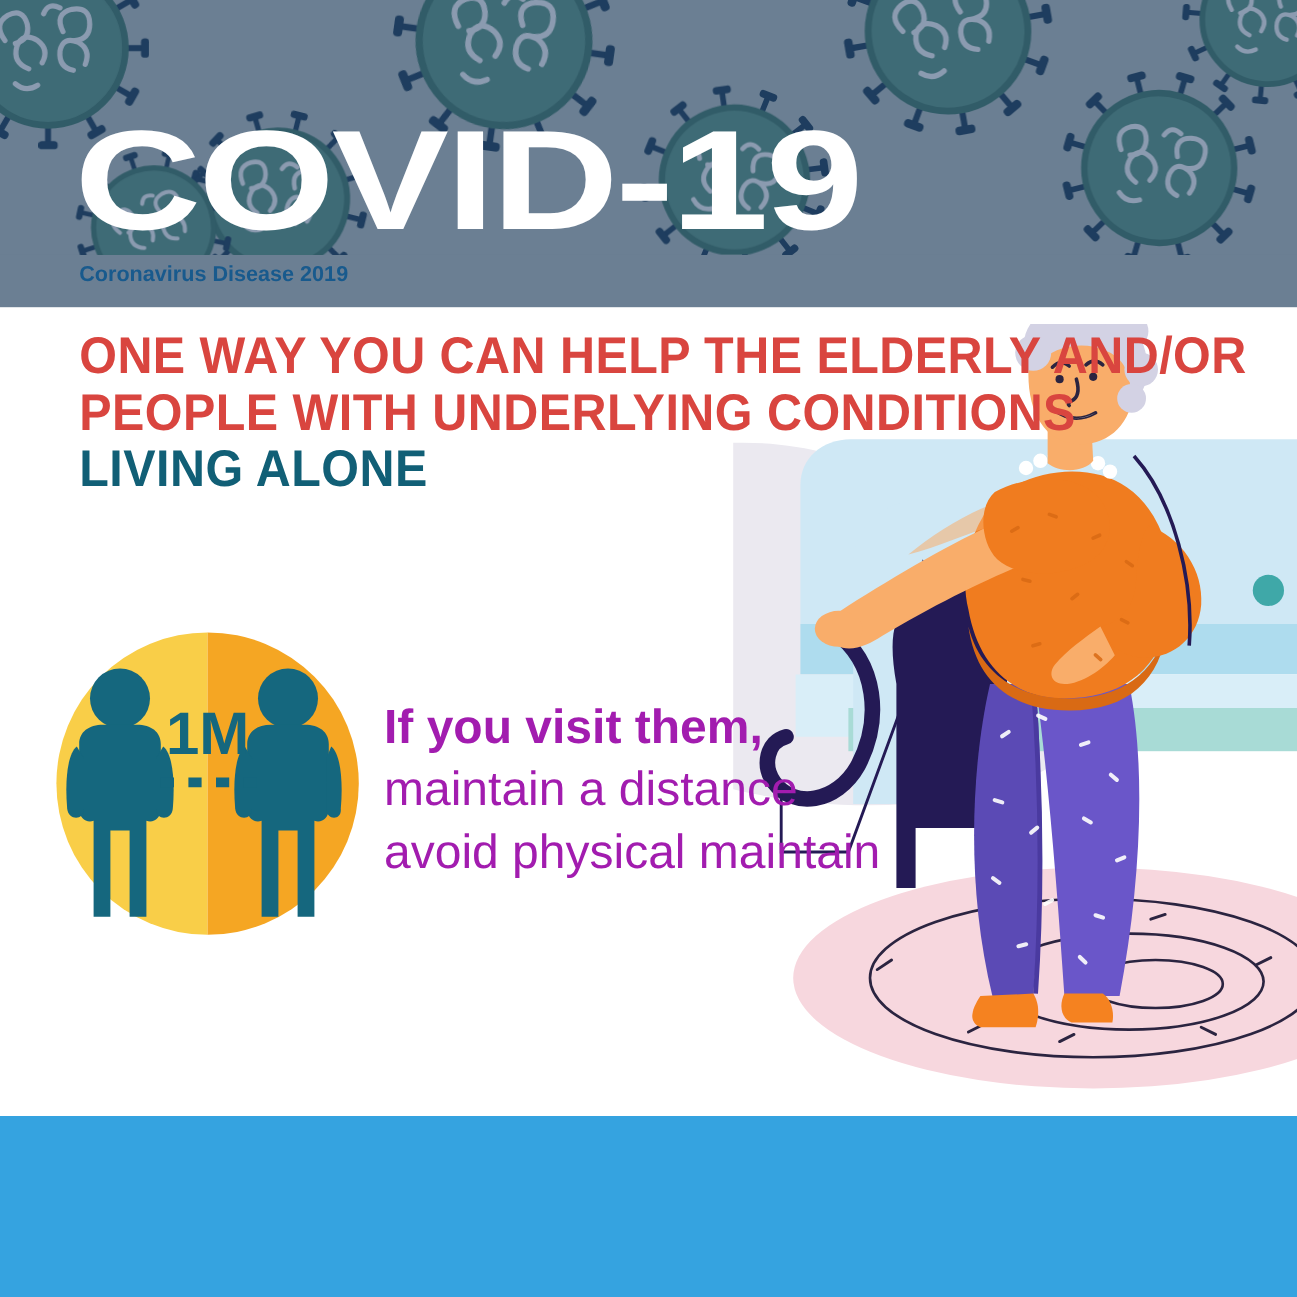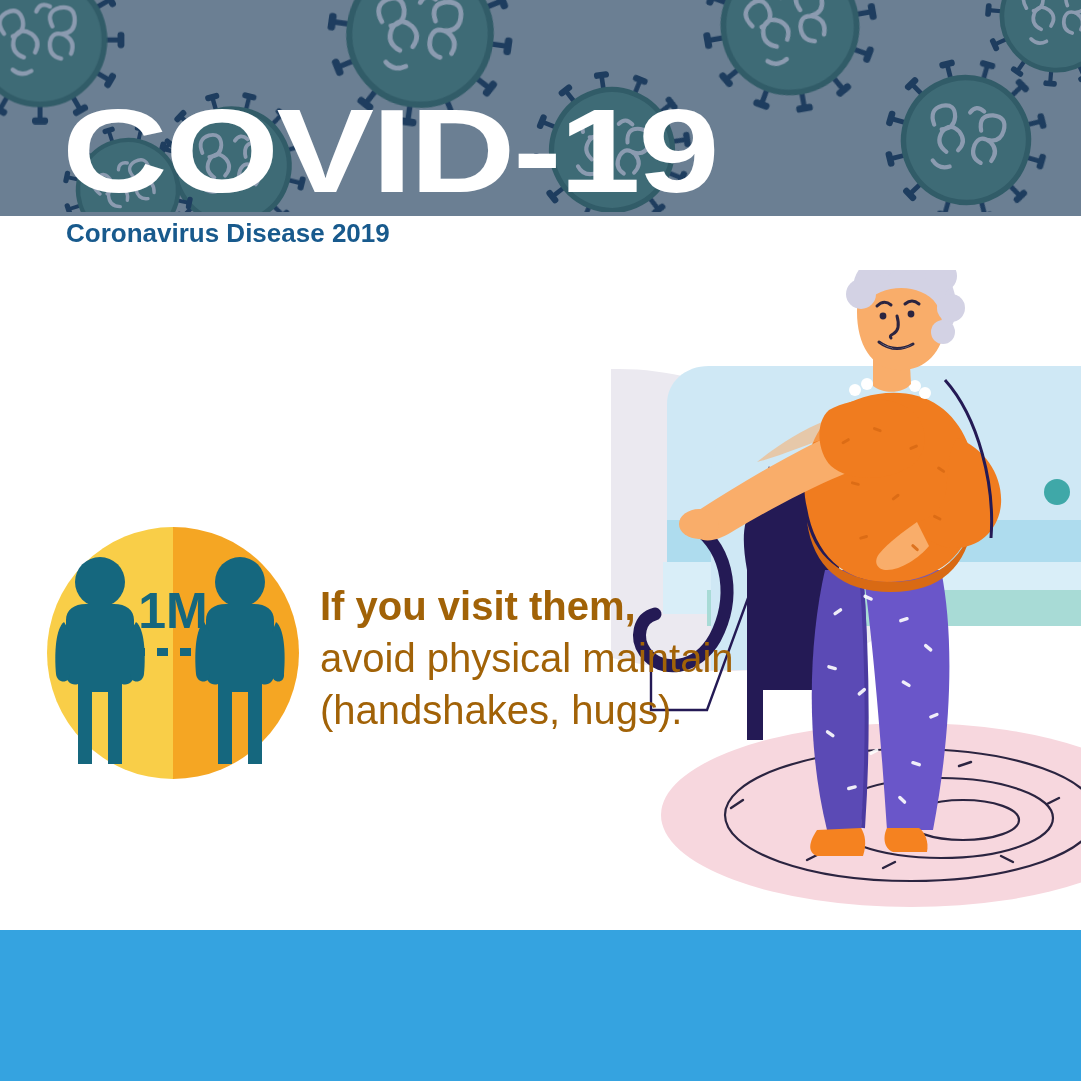--- a/index.html
+++ b/index.html
@@ -7,37 +7,37 @@
 
   #poster{
     position:relative;
     width:1081px;height:1081px;
     overflow:hidden;
     background:#ffffff;
   }
 
   
   #header-band{
-    position:absolute;left:0;top:0;width:1081px;height:216px;
+    position:absolute;left:0;top:0;width:1081px;height:256px;
     background:#6b7f93;overflow:hidden;
   }
   #virus-pattern{position:absolute;left:0;top:0;width:1081px;height:212px;}
 
   #covid-title{
     position:absolute;left:62px;top:92px;
     font-family:"Liberation Sans Narrow","Liberation Sans",sans-serif;
     font-weight:bold;font-size:118px;line-height:118px;
     letter-spacing:-2px;color:#ffffff;
     transform:scaleX(1.24);transform-origin:left top;
     white-space:nowrap;z-index:5;
   }
   #covid-subtitle{
     position:absolute;left:66px;top:218px;
     font-family:"Liberation Sans",sans-serif;
-    font-weight:bold;font-size:26px;letter-spacing:0px;
+    font-weight:bold;font-size:18px;letter-spacing:0px;
     color:#185a8d;white-space:nowrap;z-index:6;
   }
 
   
   #headline{position:absolute;left:66px;top:274px;width:790px;z-index:4;}
   .hl-line{
     font-family:"Liberation Sans Narrow","Liberation Sans",sans-serif;
     font-weight:bold;font-size:43px;line-height:47px;
     letter-spacing:0.4px;white-space:nowrap;
     transform:scaleX(0.94);transform-origin:left center;
@@ -53,21 +53,21 @@
   #illustration svg{display:block;}
 
   
   #distance-icon{
     position:absolute;left:44px;top:524px;width:258px;height:258px;z-index:4;
   }
 
   
   #body-copy{
     position:absolute;left:320px;top:580px;width:460px;z-index:4;
-    color:#a16207;
+    color:#a21caf;
   }
   .bc-line{
     font-family:"Liberation Sans",sans-serif;
     font-size:40px;line-height:52px;white-space:nowrap;
   }
   .bc-bold{font-weight:bold;}
 
   
   #footer-band{
     position:absolute;left:0;top:930px;width:1081px;height:151px;
@@ -161,20 +161,25 @@
         <use href="#virus" transform="translate(966,140) scale(0.60) rotate(16)"></use>
         <use href="#virus" transform="translate(1056,16) scale(0.52) rotate(5)"></use>
         <use href="#virus" transform="translate(128,190) scale(0.48) rotate(-18)"></use>
       </g>
     </svg>
     <div id="covid-title">COVID-19</div>
   </div>
 
   <div id="covid-subtitle">Coronavirus Disease 2019</div>
 
+  <div id="headline">
+    <div class="hl-line hl-red">ONE WAY YOU CAN HELP THE ELDERLY AND/OR</div>
+    <div class="hl-line hl-red">PEOPLE WITH UNDERLYING CONDITIONS</div>
+    <div class="hl-line hl-teal">LIVING ALONE</div>
+  </div>
 
   <div id="illustration">
     <svg width="470" height="660" viewBox="0 0 470 660" aria-hidden="true">
 
       <path d="M-130,150 C-80,96 10,90 80,108 C150,126 186,104 240,112 C300,122 330,170 326,236
                C322,312 300,360 236,382 C150,412 40,404 -40,376 C-120,348 -170,230 -130,150 Z" fill="#ebe9f0"></path>
 
       <g>
         <path d="M56,134 C56,112 74,96 98,96 L470,96 L470,250 L56,250 Z" fill="#cfe8f5"></path>
         <rect x="56" y="250" width="414" height="42" fill="#aedcee"></rect>
@@ -344,22 +349,22 @@
       </g>
       <text x="129" y="104" text-anchor="middle" fill="#15677e" font-family="Liberation Sans, sans-serif" font-weight="bold" font-size="50">1M</text>
       <g stroke="#15677e" stroke-width="8" stroke-linecap="butt" stroke-dasharray="11 12">
         <line x1="90" y1="128" x2="170" y2="128"></line>
       </g>
     </svg>
   </div>
 
   <div id="body-copy">
     <div class="bc-line bc-bold">If you visit them,</div>
+    <div class="bc-line">maintain a distance</div>
     <div class="bc-line">avoid physical maintain</div>
-    <div class="bc-line">(handshakes, hugs).</div>
   </div>
 
   <div id="footer-band">
 
     
 
     
 
     
 

